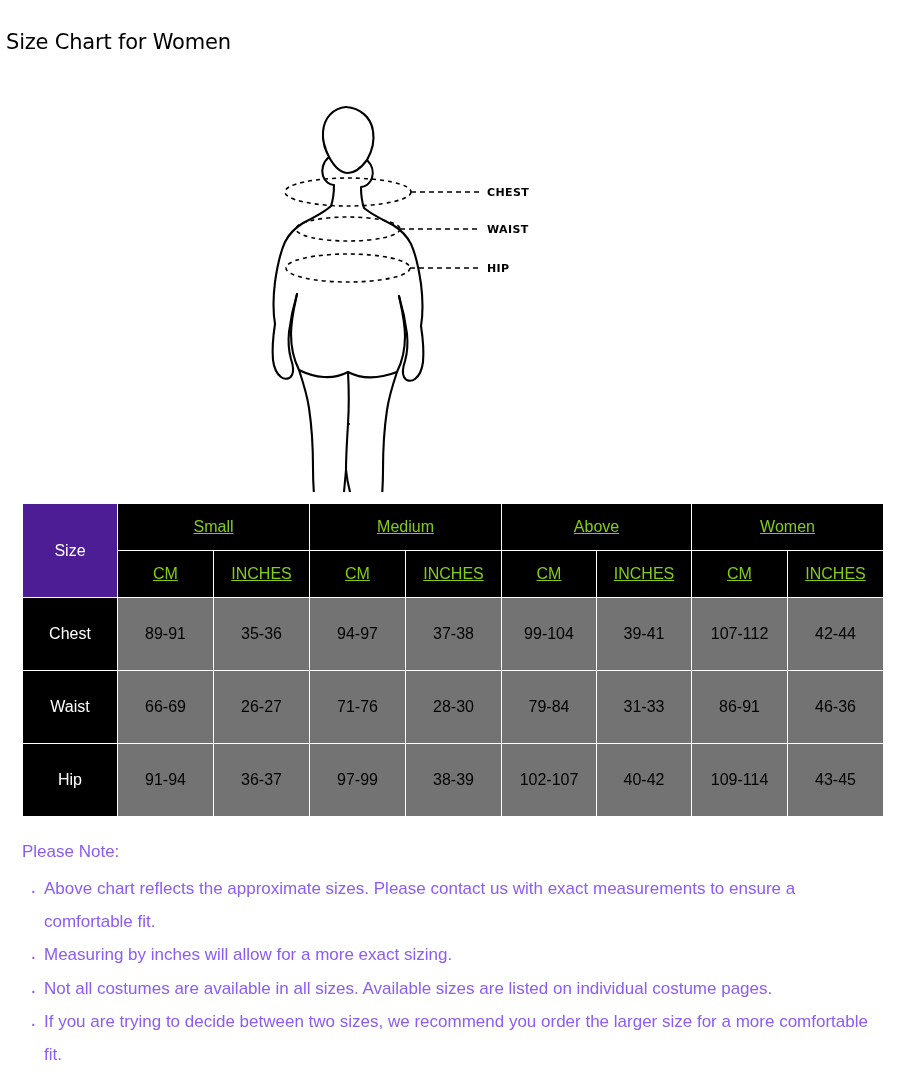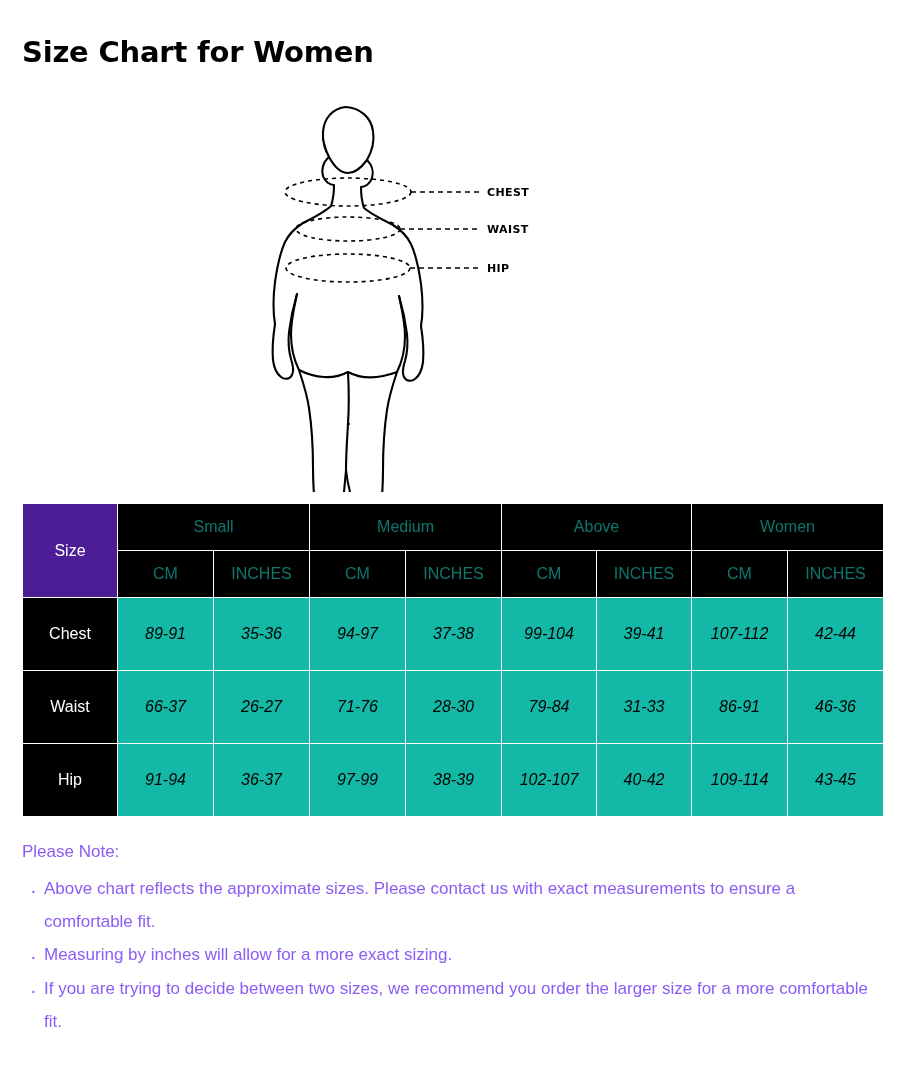--- a/index.html
+++ b/index.html
@@ -11,24 +11,24 @@
     color: #000000;
   }
   .page {
     position: relative;
     width: 905px;
     height: 1080px;
     overflow: hidden;
   }
   .title {
     position: absolute;
-    left: 22px;
+    left: 6px;
     top: 16px;
-    font-size: 29px;
-    font-weight: bold;
+    font-size: 21px;
+    font-weight: normal;
     letter-spacing: -0.2px;
     font-family: "DejaVu Sans", sans-serif;
   }
 
   
   .figure-wrap {
     position: absolute;
     left: 0;
     top: 72px;
     width: 905px;
@@ -51,40 +51,40 @@
   table.size-table td, table.size-table th {
     border: 1px solid #ffffff;
     text-align: center;
     vertical-align: middle;
     font-size: 16px;
     font-weight: normal;
     padding: 0;
   }
   .hdr-black {
     background: #000000;
-    color: #0f766e;
+    color: #84cc16;
     font-size: 17px;
+    text-decoration: underline;
   }
   .hdr-size {
     background: #4c1d95;
     color: #ffffff;
     font-size: 18px;
     font-weight: bold;
   }
   .row-label {
     background: #000000;
     color: #ffffff;
     font-size: 19px;
     font-weight: bold;
   }
   .cell {
-    background: #14b8a6;
+    background: #737373;
     color: #000000;
     font-size: 16px;
-    font-style: italic;
   }
   tr.size-head-1 td { height: 47px; }
   tr.size-head-2 td { height: 47px; }
   tr.data-row td { height: 73px; }
 
   
   .notes {
     position: absolute;
     left: 22px;
     top: 835px;
@@ -223,21 +223,21 @@
           <td class="cell">94-97</td>
           <td class="cell">37-38</td>
           <td class="cell">99-104</td>
           <td class="cell">39-41</td>
           <td class="cell">107-112</td>
           <td class="cell">42-44</td>
         </tr>
 
         <tr class="data-row">
           <td class="row-label">Waist</td>
-          <td class="cell">66-37</td>
+          <td class="cell">66-69</td>
           <td class="cell">26-27</td>
           <td class="cell">71-76</td>
           <td class="cell">28-30</td>
           <td class="cell">79-84</td>
           <td class="cell">31-33</td>
           <td class="cell">86-91</td>
           <td class="cell">46-36</td>
         </tr>
 
         <tr class="data-row">
@@ -253,17 +253,18 @@
         </tr>
       </tbody>
     </table>
   </div>
 
   <div class="notes">
     <div class="note-title">Please Note:</div>
     <ul>
       <li>Above chart reflects the approximate sizes. Please contact us with exact measurements to ensure a comfortable fit.</li>
       <li>Measuring by inches will allow for a more exact sizing.</li>
+      <li>Not all costumes are available in all sizes. Available sizes are listed on individual costume pages.</li>
       <li>If you are trying to decide between two sizes, we recommend you order the larger size for a more comfortable fit.</li>
     </ul>
   </div>
 
 </div>
 
 </body></html>

